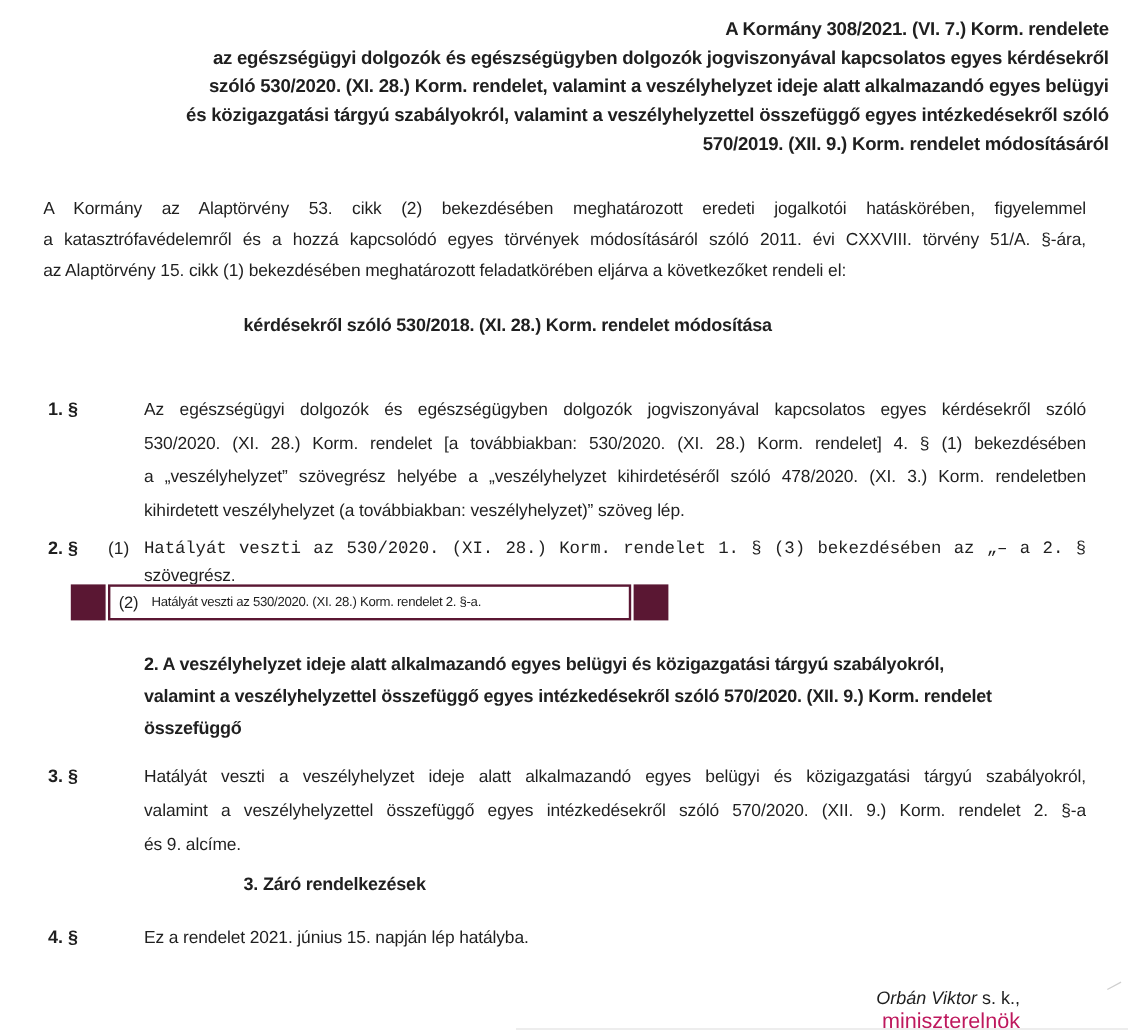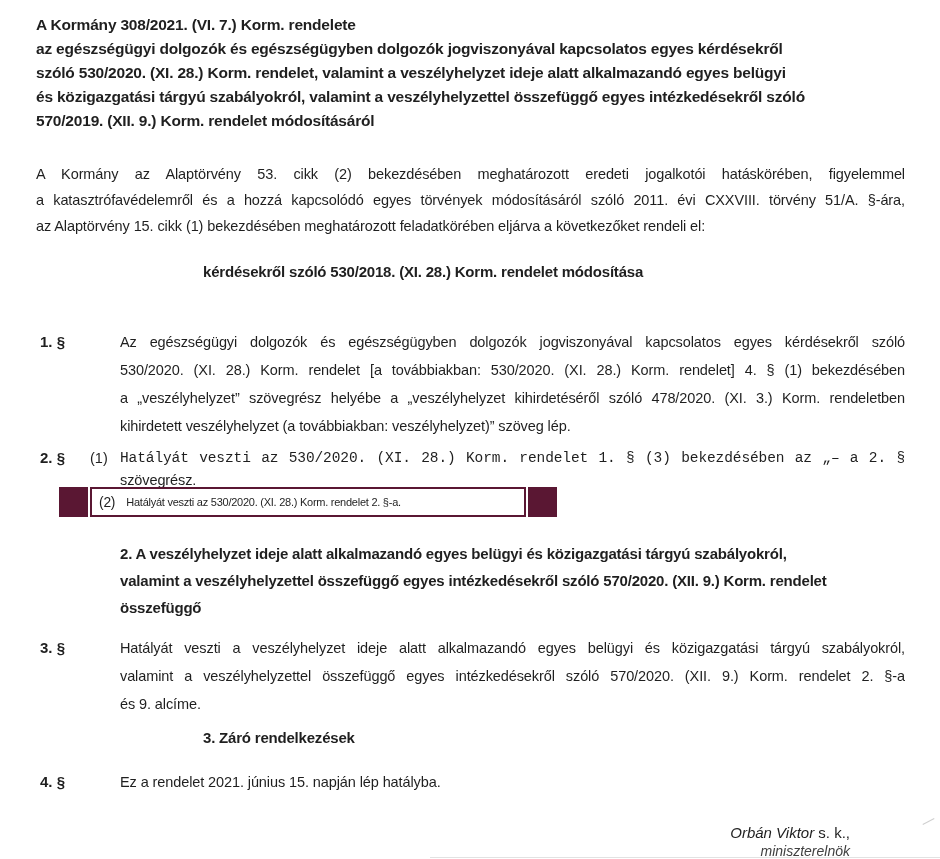--- a/index.html
+++ b/index.html
@@ -2,21 +2,21 @@
 <html><head>
 <meta charset="utf-8">
 <style>
   html,body{margin:0;padding:0;background:#ffffff;}
   .page{
     position:relative;width:940px;height:859px;background:#ffffff;
     font-family:"Liberation Sans",sans-serif;color:#1f1f1f;overflow:hidden;
   }
   .abs{position:absolute;}
   
-  .title-line{font-weight:700;font-size:15.5px;line-height:24px;letter-spacing:-0.2px;white-space:nowrap;}
+  .title-line{font-weight:700;font-size:15.5px;line-height:24px;letter-spacing:-0.2px;white-space:nowrap;text-align:right;}
   
   .p-line{font-size:14.5px;line-height:26px;height:26px;overflow:hidden;letter-spacing:-0.1px;}
   
   .b-line{font-size:14.5px;line-height:28px;height:28px;overflow:hidden;letter-spacing:-0.1px;}
   .just{text-align:justify;text-align-last:justify;}
   .nw{white-space:nowrap;}
   
   .h-line{font-weight:700;font-size:15px;line-height:27px;letter-spacing:-0.2px;white-space:nowrap;}
   
   .sec-label{font-weight:700;font-size:15px;line-height:28px;white-space:nowrap;}
@@ -26,21 +26,21 @@
   .hl-box{
     position:absolute;height:30px;background:#ffffff;border:2px solid #5a1733;
     box-sizing:border-box;display:flex;align-items:center;white-space:nowrap;overflow:hidden;
   }
   .hl-num{font-size:13.8px;margin-left:7px;letter-spacing:-0.2px;}
   .hl-txt{font-size:11px;margin-left:11px;letter-spacing:-0.25px;}
   
   .sig{width:290px;text-align:right;}
   .sig-line1{font-size:15px;line-height:20px;white-space:nowrap;}
   .sig-name{font-style:italic;}
-  .sig-role{font-size:14px;line-height:16px;color:#404040;font-style:italic;}
+  .sig-role{font-size:18px;line-height:16px;color:#be185d;}
   
   .scan-line{position:absolute;background:#e2e2e2;}
   .scan-mark{position:absolute;width:13px;height:1px;background:#cfcfcf;transform:rotate(-28deg);}
 </style>
 </head>
 <body>
 
 <div class="page">
 
   <div class="abs" style="left:36px;top:13px;width:888px;">

